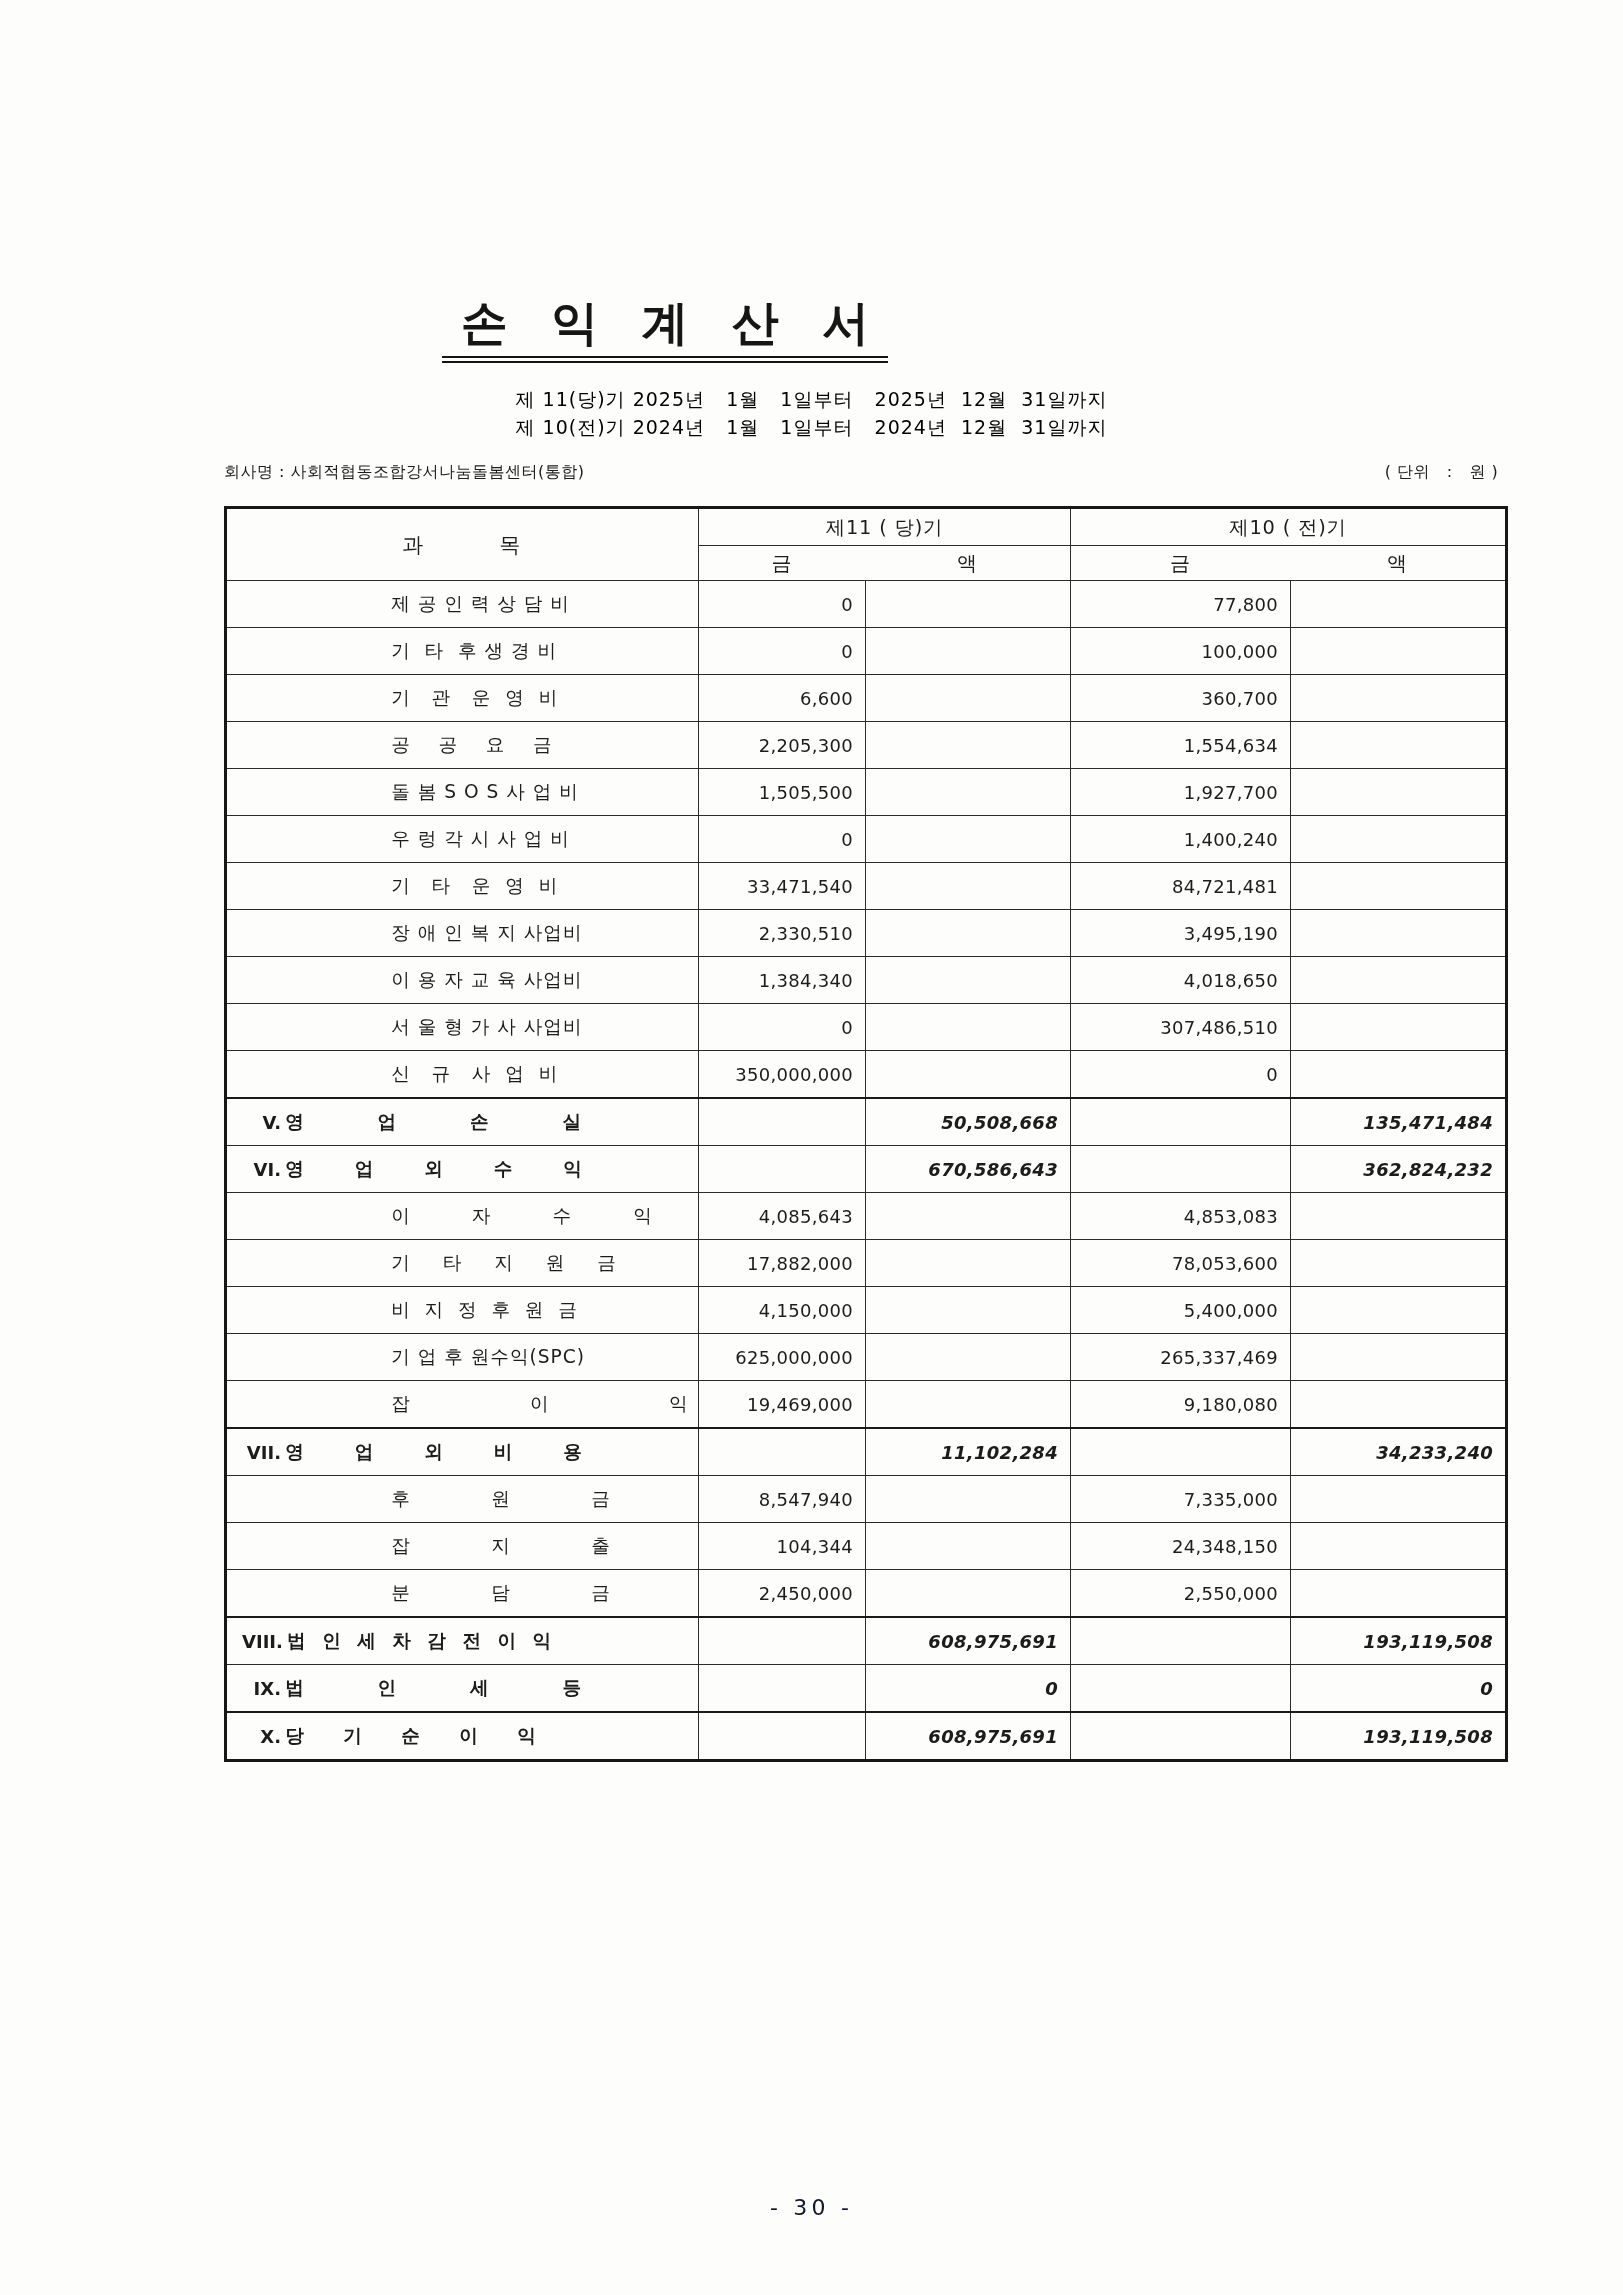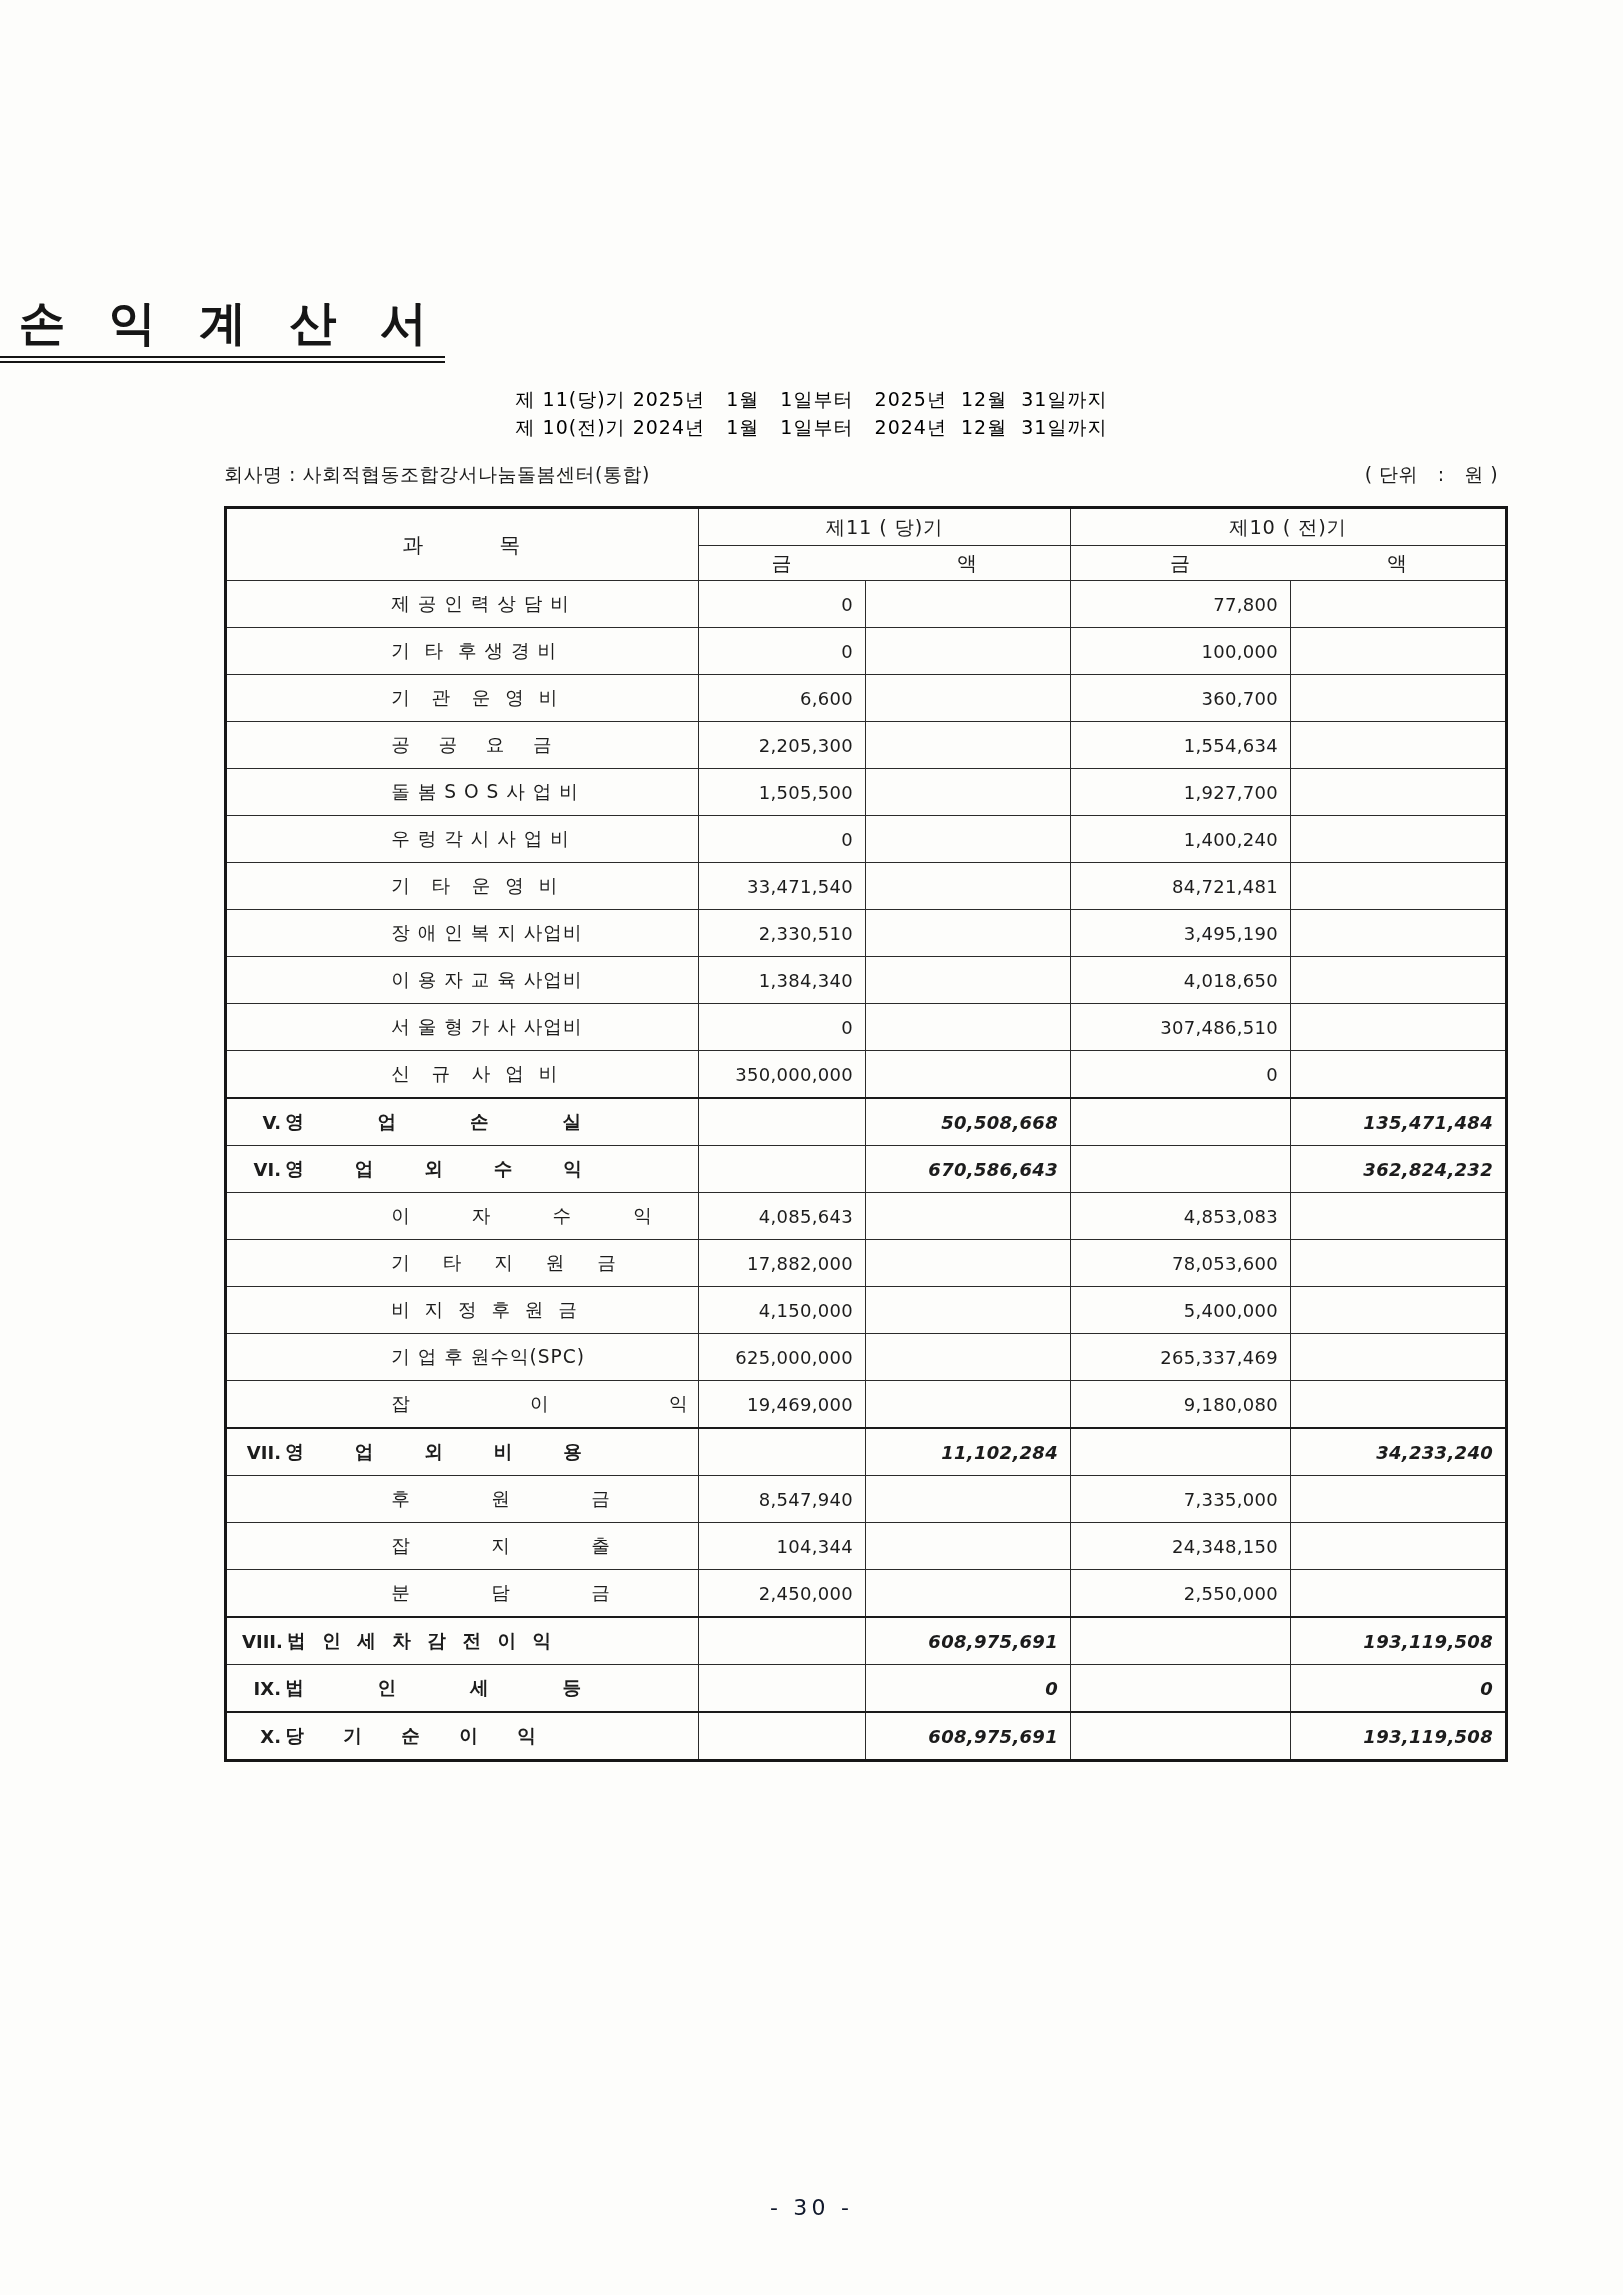--- a/index.html
+++ b/index.html
@@ -20,21 +20,21 @@
     background: #fdfdfb;
     overflow: hidden;
   }
 
   
   .title-wrap {
     position: absolute;
     top: 298px;
     left: 0;
     width: 1330px;
-    text-align: left;
+    text-align: center;
   }
   .doc-title {
     display: inline-block;
     font-size: 47px;
     font-weight: 700;
     letter-spacing: 13.5px;
     text-indent: 13.5px;
     color: #161616;
     padding: 0 5px 8.5px 5px;
     border-bottom: 7.6px double #141414;
@@ -57,21 +57,21 @@
 
   
   .meta-row {
     position: absolute;
     top: 462px;
     left: 224px;
     width: 1281px;
     display: flex;
     justify-content: space-between;
     align-items: flex-end;
-    font-size: 19px;
+    font-size: 16px;
     letter-spacing: 0.5px;
   }
   .company-name { white-space: pre; }
   .unit-note { white-space: pre; padding-right: 6.8px; }
 
   
   .stmt-table {
     position: absolute;
     top: 506px;
     left: 224px;

